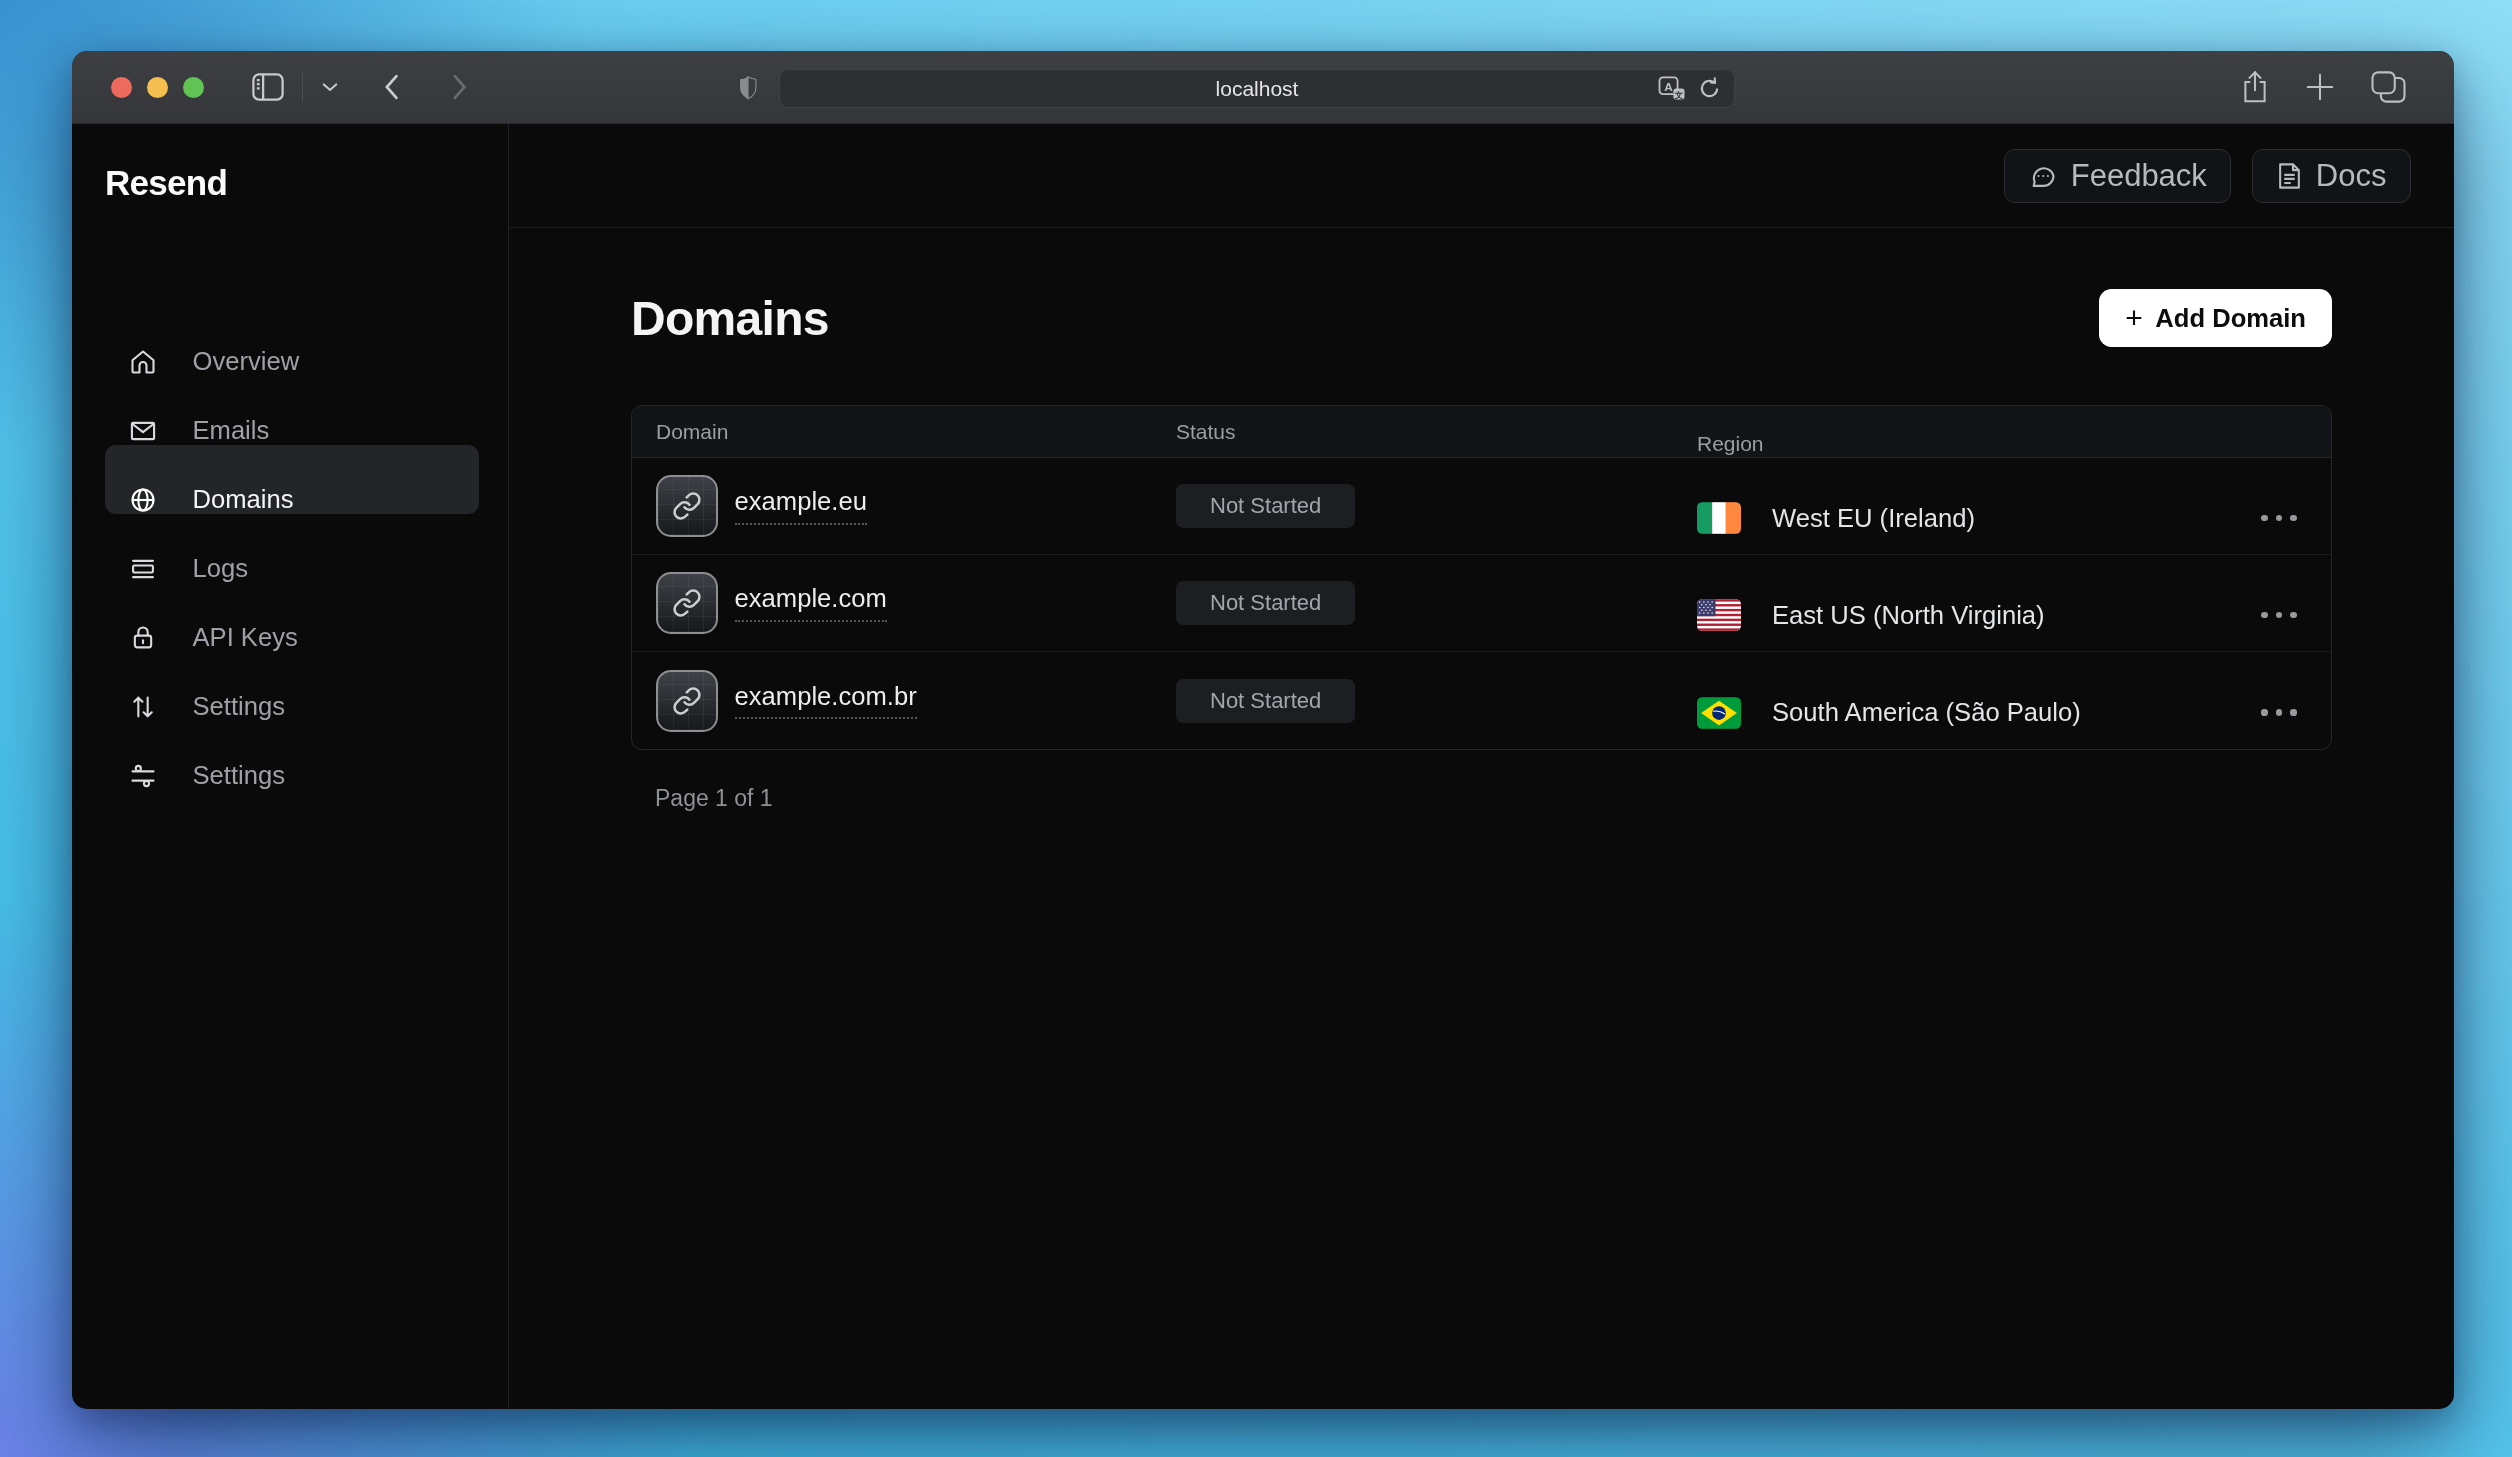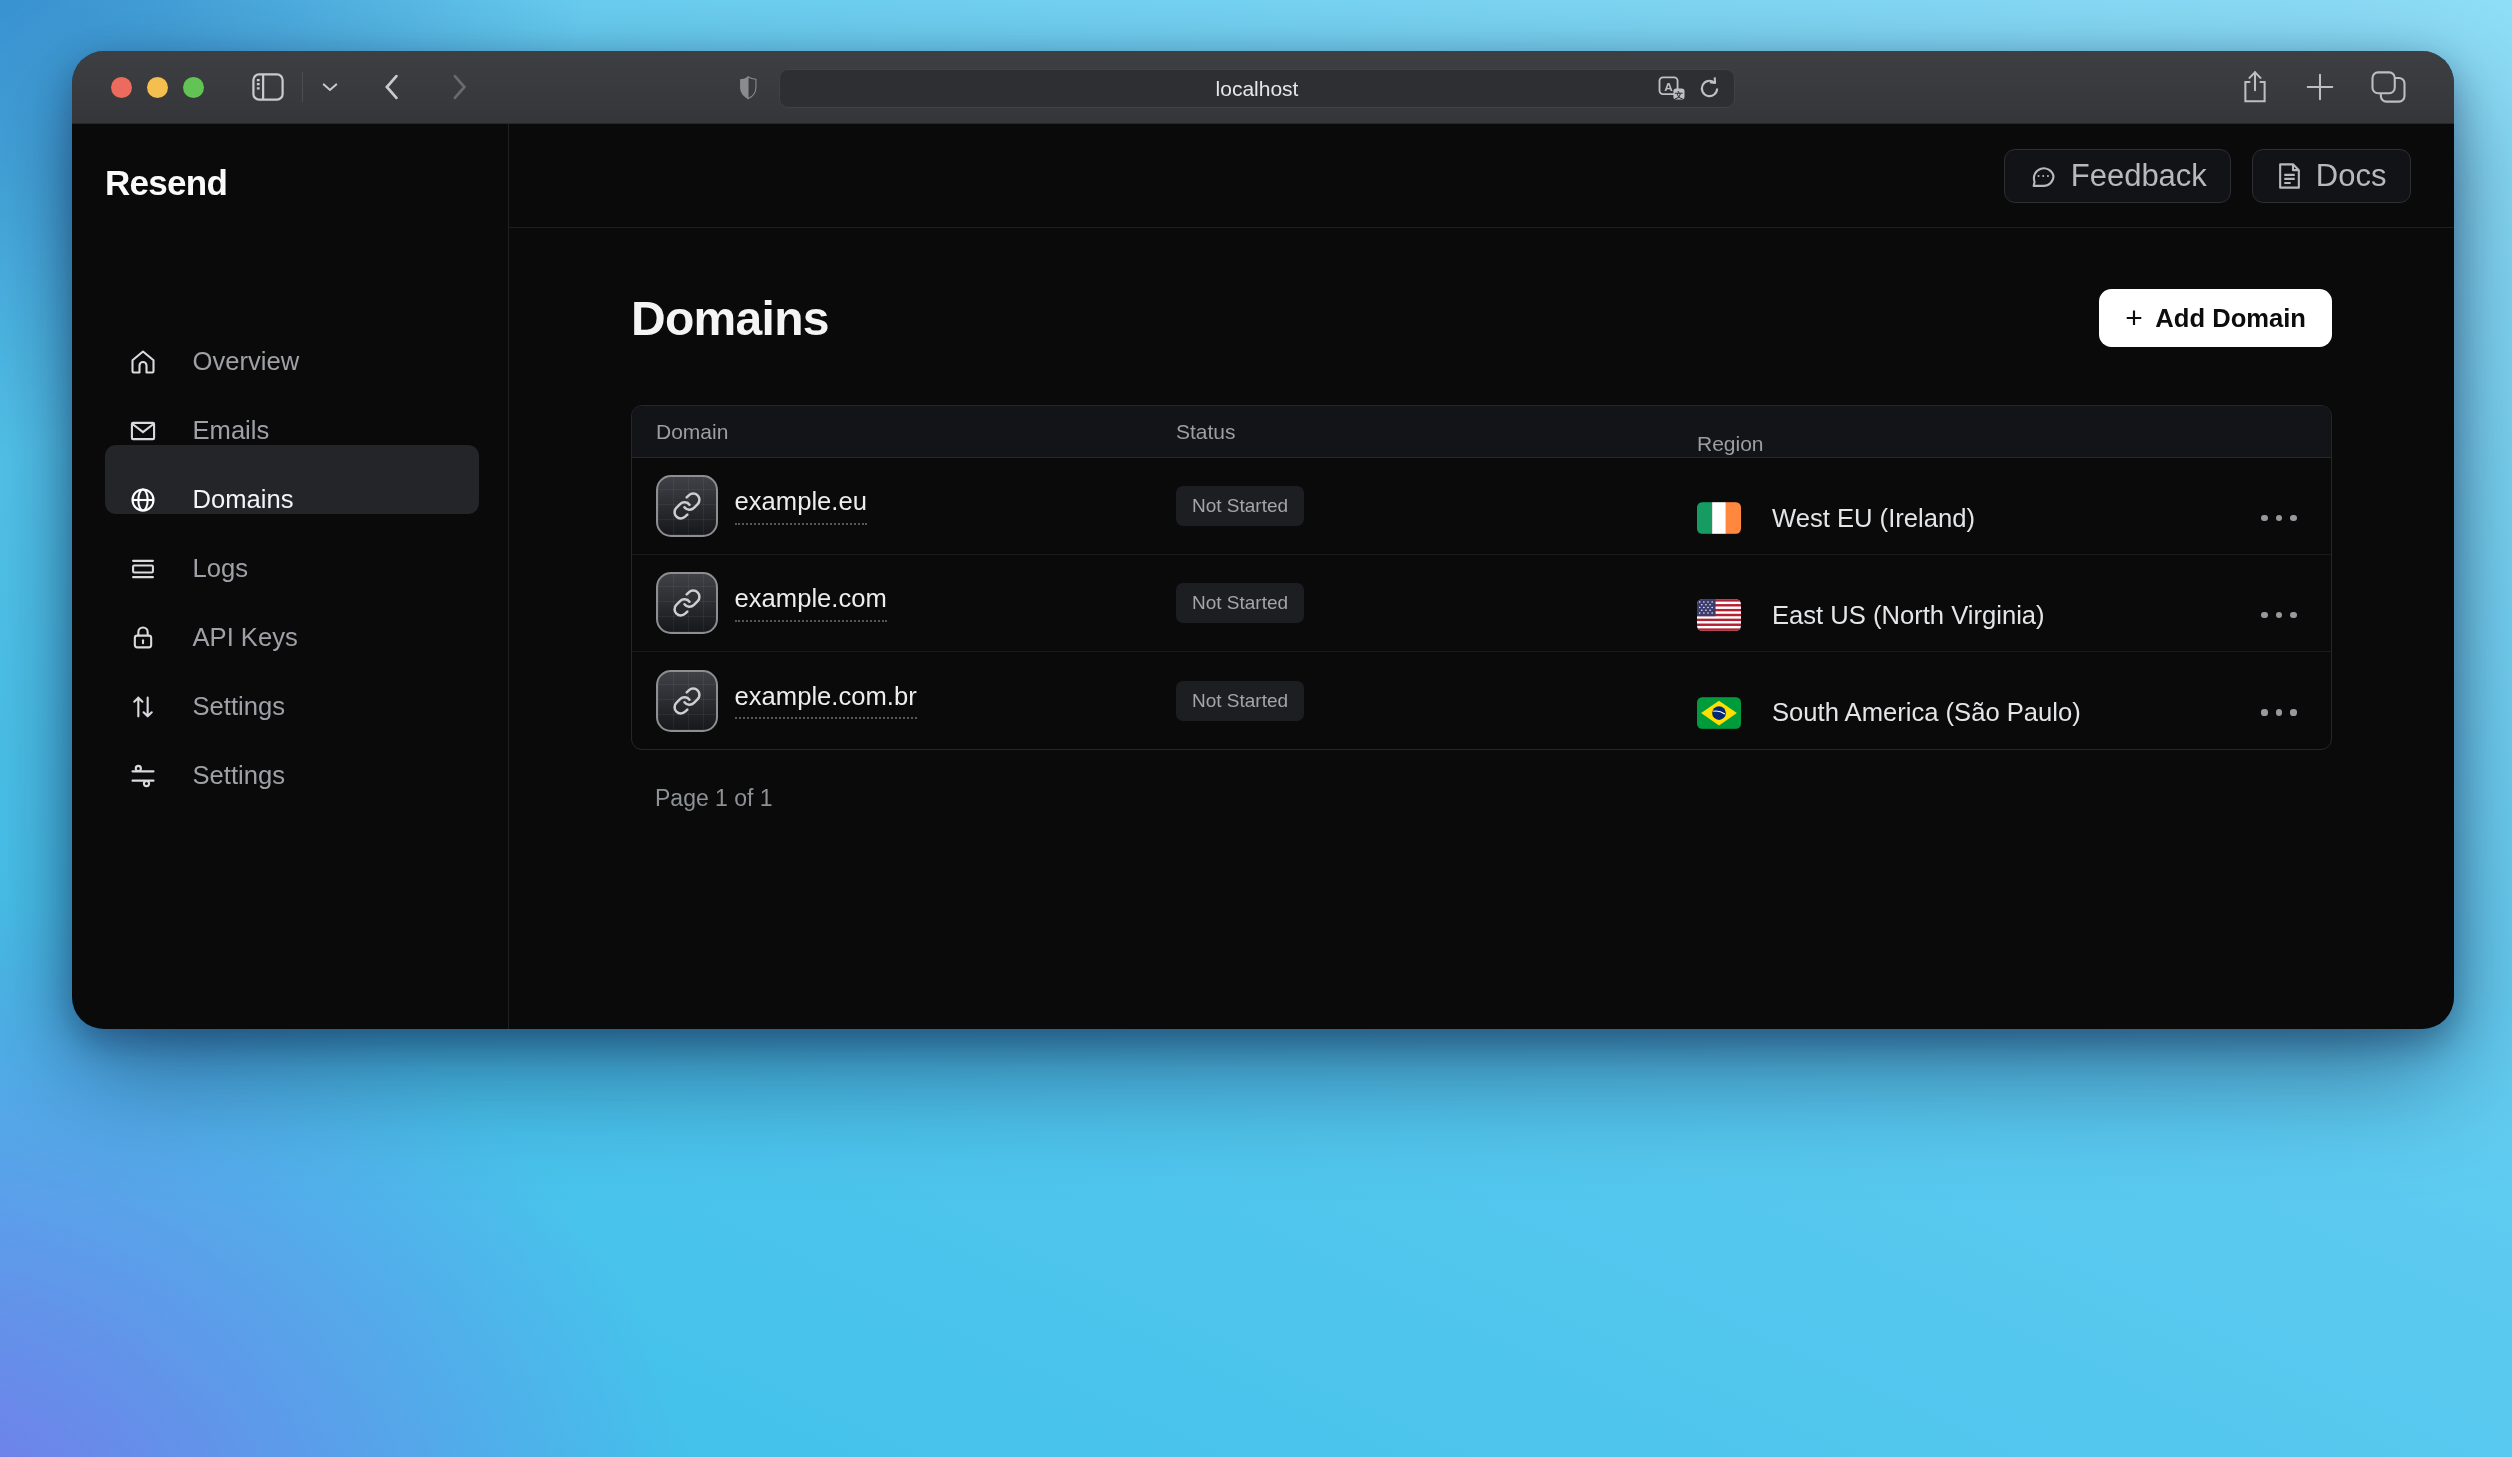--- a/index.html
+++ b/index.html
@@ -7,22 +7,22 @@
   body {
     font-family:"Liberation Sans","DejaVu Sans",sans-serif;
     background-color:#49b9e9;
     background-image:
       radial-gradient(1381px 1174px at -4% 108%, #7b73e9 0%, rgba(123,115,233,0) 58%),
       radial-gradient(1174px 967px at -4% -8%, #2d80c7 0%, rgba(45,128,199,0) 60%),
       linear-gradient(205deg, #90dff8 0%, #5ccaf0 48%, #3cbfe9 100%);
     position:relative;
   }
   .window {
-    position:absolute; left:72px; top:51px; width:2382px; height:978px;
-    border-radius:32px; overflow:hidden; background:#0369a1;
+    position:absolute; left:72px; top:51px; width:2382px; height:1358px;
+    border-radius:15px; overflow:hidden; background:#0369a1;
     box-shadow:0 41px 110px rgba(8,20,60,.50), 0 12.4px 35px rgba(8,20,60,.35);
   }
   
   .toolbar {
     height:73px; background:linear-gradient(#3e3f42,#353639);
     border-bottom:1.4px solid #27282a;
     display:flex; align-items:center; padding:0 39px; position:relative;
   }
   .traffic { display:flex; gap:15px; }
   .tl { width:21px; height:21px; border-radius:50%; }
@@ -84,22 +84,22 @@
   .link-tile {
     width:62px; height:62px; border-radius:15px; border:2.1px solid #8d8e92;
     background:
       repeating-linear-gradient(0deg, rgba(255,255,255,.05) 0 1.4px, transparent 1.4px 15px),
       repeating-linear-gradient(90deg, rgba(255,255,255,.05) 0 1.4px, transparent 1.4px 15px),
       linear-gradient(#404147,#17181b);
     display:flex; align-items:center; justify-content:center; color:#cdced1; flex-shrink:0;
   }
   .domain-name { font-size:25.6px; color:#ededee; border-bottom:2.1px dotted #56575b; padding-bottom:6.2px; cursor:pointer; }
   .badge {
-    display:inline-block; background:#1d1e22; color:#a2a5ab; font-size:19px;
-    padding:9px 16px; border-radius:7px;
+    display:inline-block; background:#1d1e22; color:#a2a5ab; font-size:22px;
+    padding:9px 34px; border-radius:7px;
   }
   .rcell { display:flex; align-items:center; gap:31px; color:#e4e5e7; font-size:25.6px; }
   .flag { width:44px; height:32px; border-radius:5.5px; overflow:hidden; flex-shrink:0; display:block; }
   .actions { width:104px; margin-left:auto; display:flex; justify-content:center; cursor:pointer; }
   .dots { display:flex; gap:8.3px; }
   .dots i { width:6.2px; height:6.2px; border-radius:50%; background:#97999e; }
   .pagination { margin:35px 0 0 24px; font-size:23px; color:#8e9196; }
   svg { display:block; }
 </style>
 </head>

